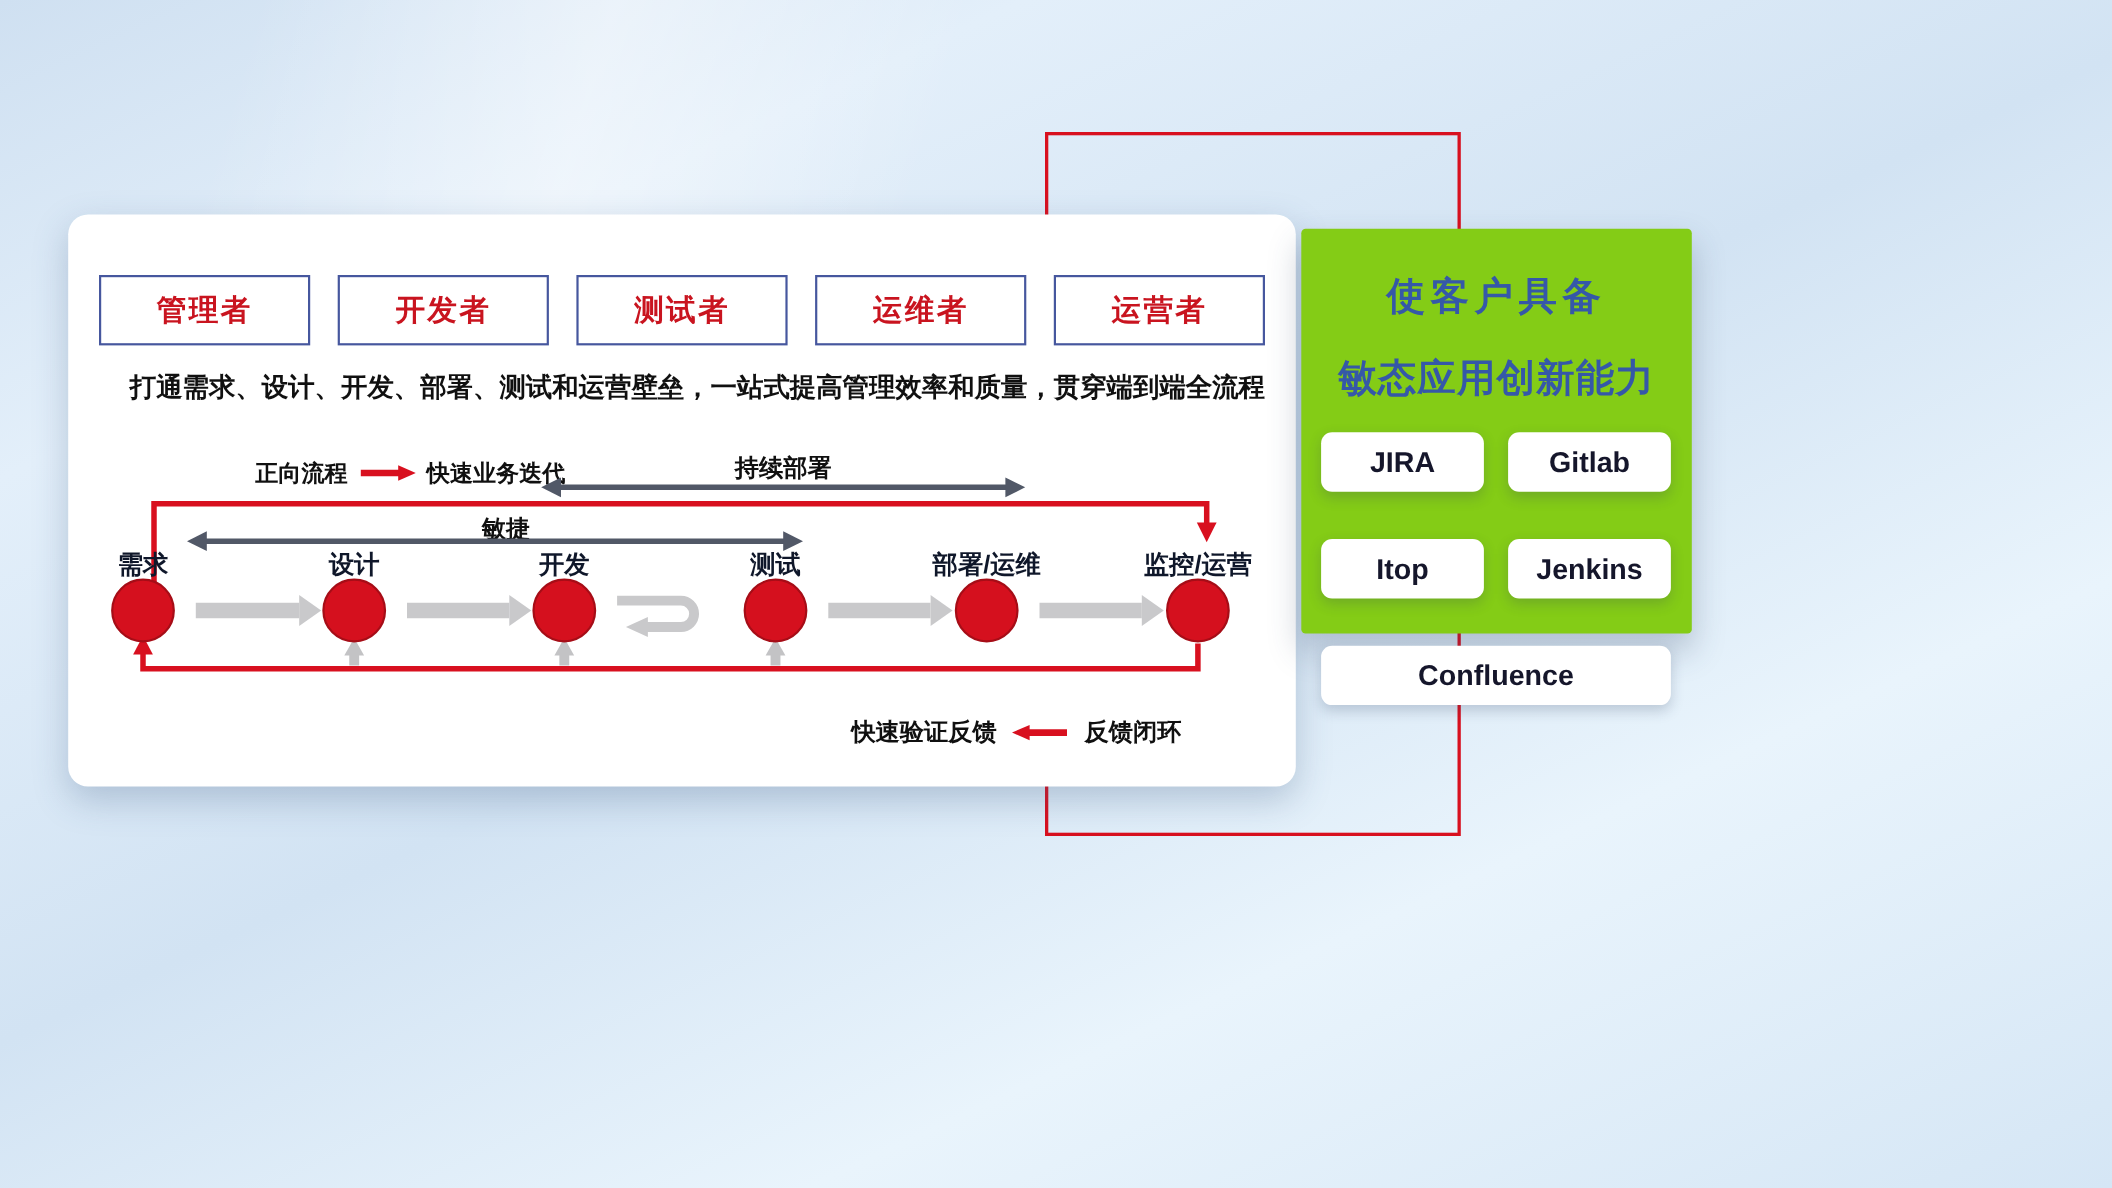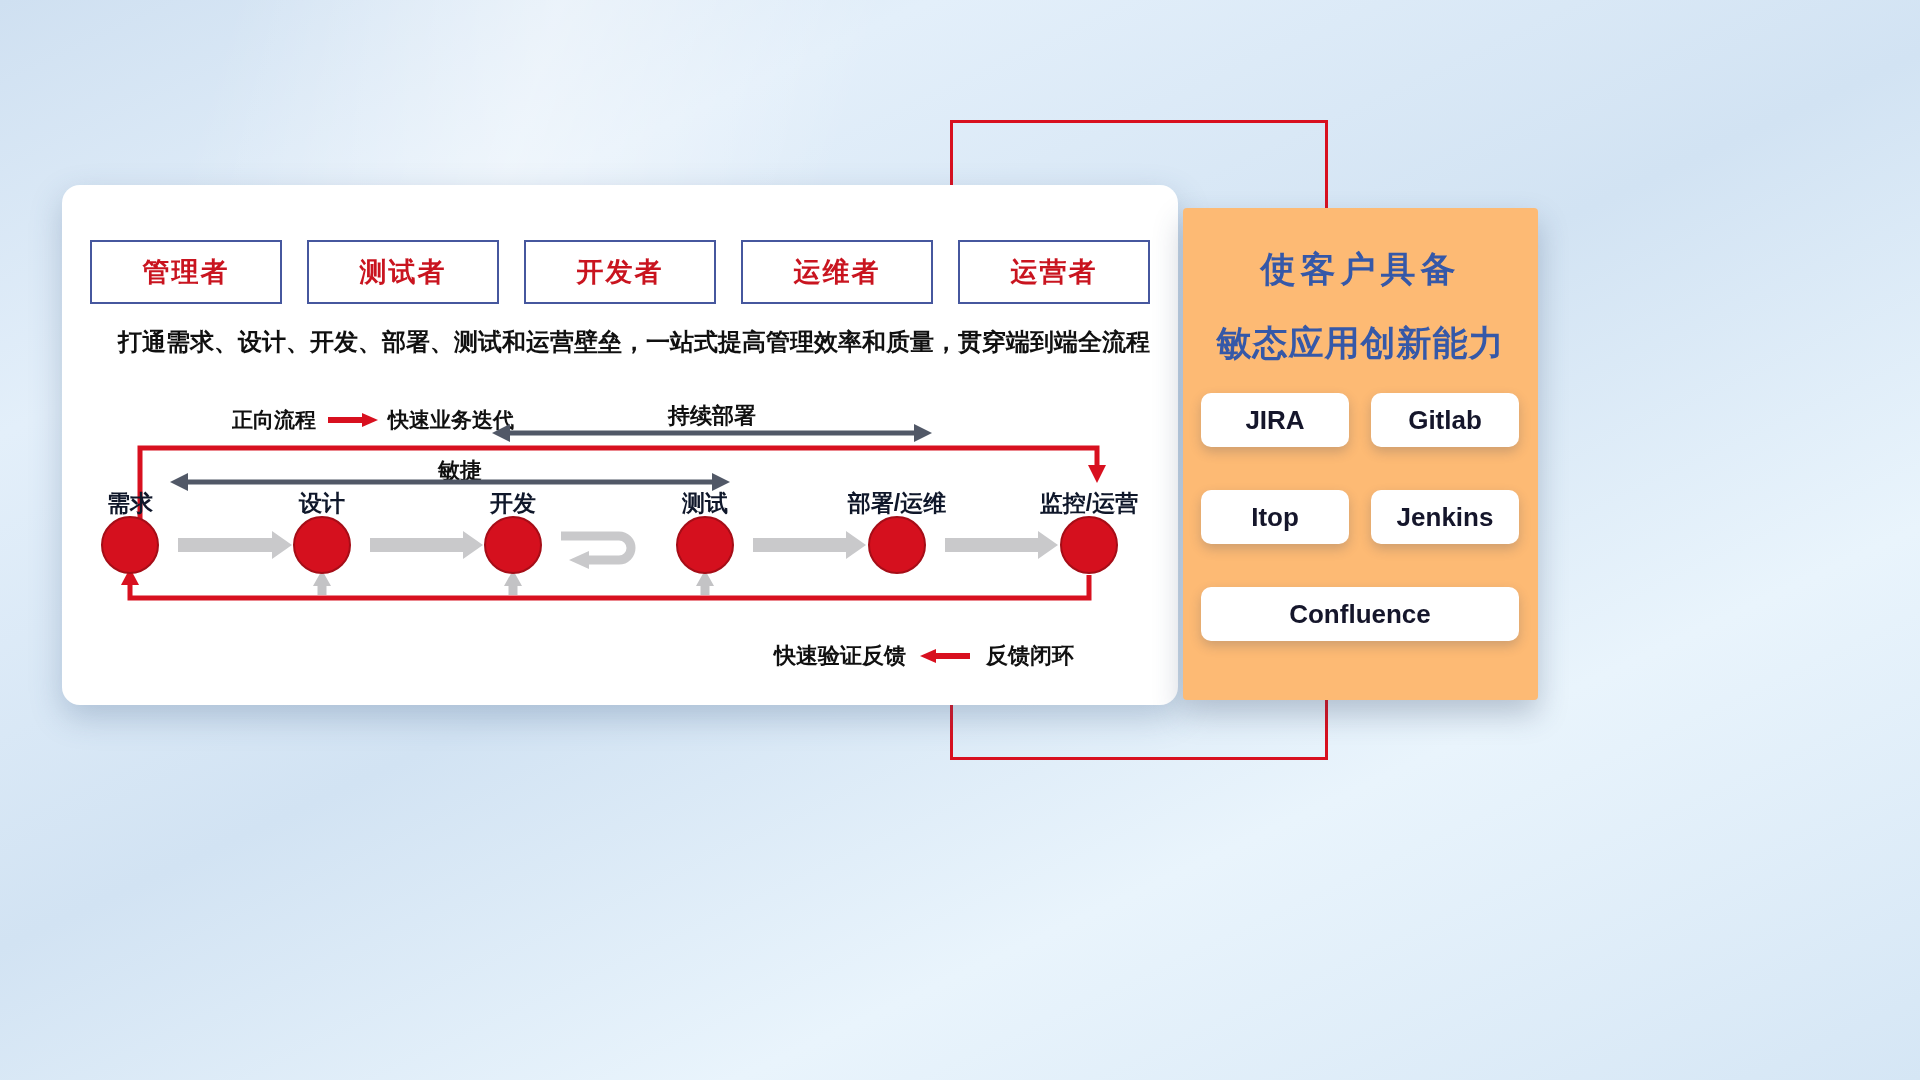--- a/index.html
+++ b/index.html
@@ -12,21 +12,21 @@
   .sheen {
     position:absolute; left:-200px; top:-150px; width:1400px; height:700px;
     background:linear-gradient(115deg, rgba(255,255,255,0) 30%, rgba(255,255,255,.45) 50%, rgba(255,255,255,0) 70%);
     transform:rotate(-8deg);
   }
   .red-frame {
     position:absolute; left:950px; top:120px; width:378px; height:640px;
     border:3px solid #d8101f;
   }
   .card {
-    position:absolute; left:62px; top:185px; width:1116px; height:520px;
+    position:absolute; left:62px; top:195px; width:1116px; height:520px;
     background:#ffffff; border-radius:18px;
     box-shadow:0 12px 32px rgba(60,90,130,.28);
   }
   .roles {
     position:absolute; left:28px; top:55px; width:1060px;
     display:flex; justify-content:space-between;
   }
   .role-box {
     width:192px; height:64px; border:2px solid #46579e; background:#fff;
     display:flex; align-items:center; justify-content:center;
@@ -51,22 +51,22 @@
   .stage-label {
     position:absolute; top:303px; transform:translateX(-50%);
     font-size:23px; font-weight:bold; color:#0f172a; white-space:nowrap;
   }
   .legend-feedback {
     position:absolute; left:712px; top:456px;
     display:flex; align-items:center; gap:14px;
     font-size:22px; font-weight:bold; color:#101010;
   }
   .side-panel {
-    position:absolute; left:1183px; top:208px; width:355px; height:492px;
-    background:#fdba74; border-radius:4px;
+    position:absolute; left:1183px; top:208px; width:355px; height:368px;
+    background:#84cc16; border-radius:4px;
     box-shadow:0 14px 30px rgba(50,70,100,.28);
   }
   .panel-title { text-align:center; font-weight:bold; color:#3558a8; }
   .panel-title.line1 { margin-top:38px; font-size:35px; letter-spacing:5px; }
   .panel-title.line2 { margin-top:27px; font-size:35px; letter-spacing:1px; }
   .tools {
     position:absolute; left:18px; top:185px; width:318px;
     display:flex; flex-wrap:wrap; gap:43px 22px;
   }
   .tool {
@@ -84,24 +84,24 @@
   <div class="sheen"></div>
   <div class="red-frame"></div>
 
   <div class="card">
 
     <div class="roles">
       <div class="role-box">
           <span>管理者</span>
         </div>
       <div class="role-box">
+          <span>开发者</span>
+        </div>
+      <div class="role-box">
           <span>测试者</span>
-        </div>
-      <div class="role-box">
-          <span>开发者</span>
         </div>
       <div class="role-box">
           <span>运维者</span>
         </div>
       <div class="role-box">
           <span>运营者</span>
         </div>
     </div>
 
     <div class="subtitle">打通需求、设计、开发、部署、测试和运营壁垒，一站式提高管理效率和质量，贯穿端到端全流程</div>

